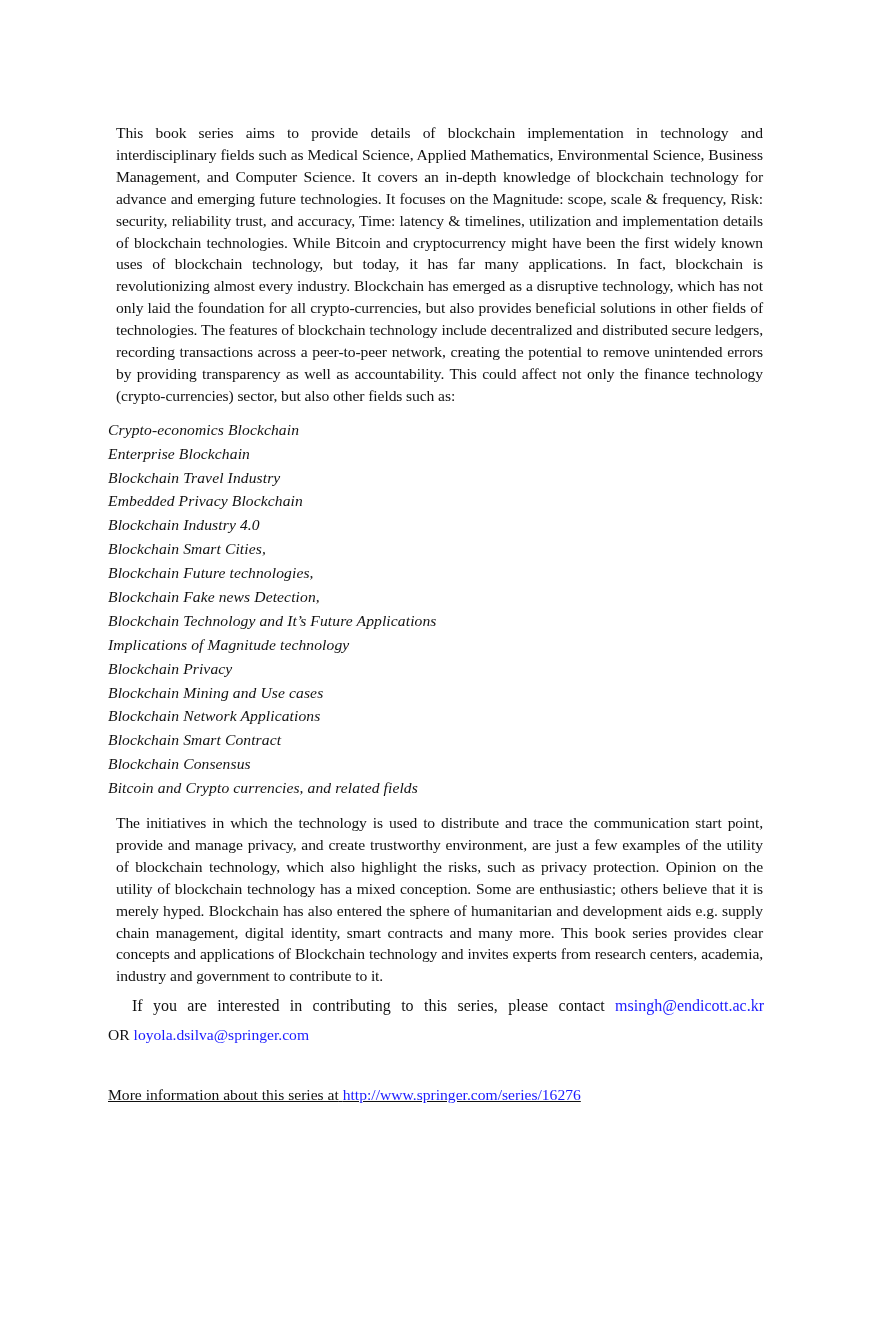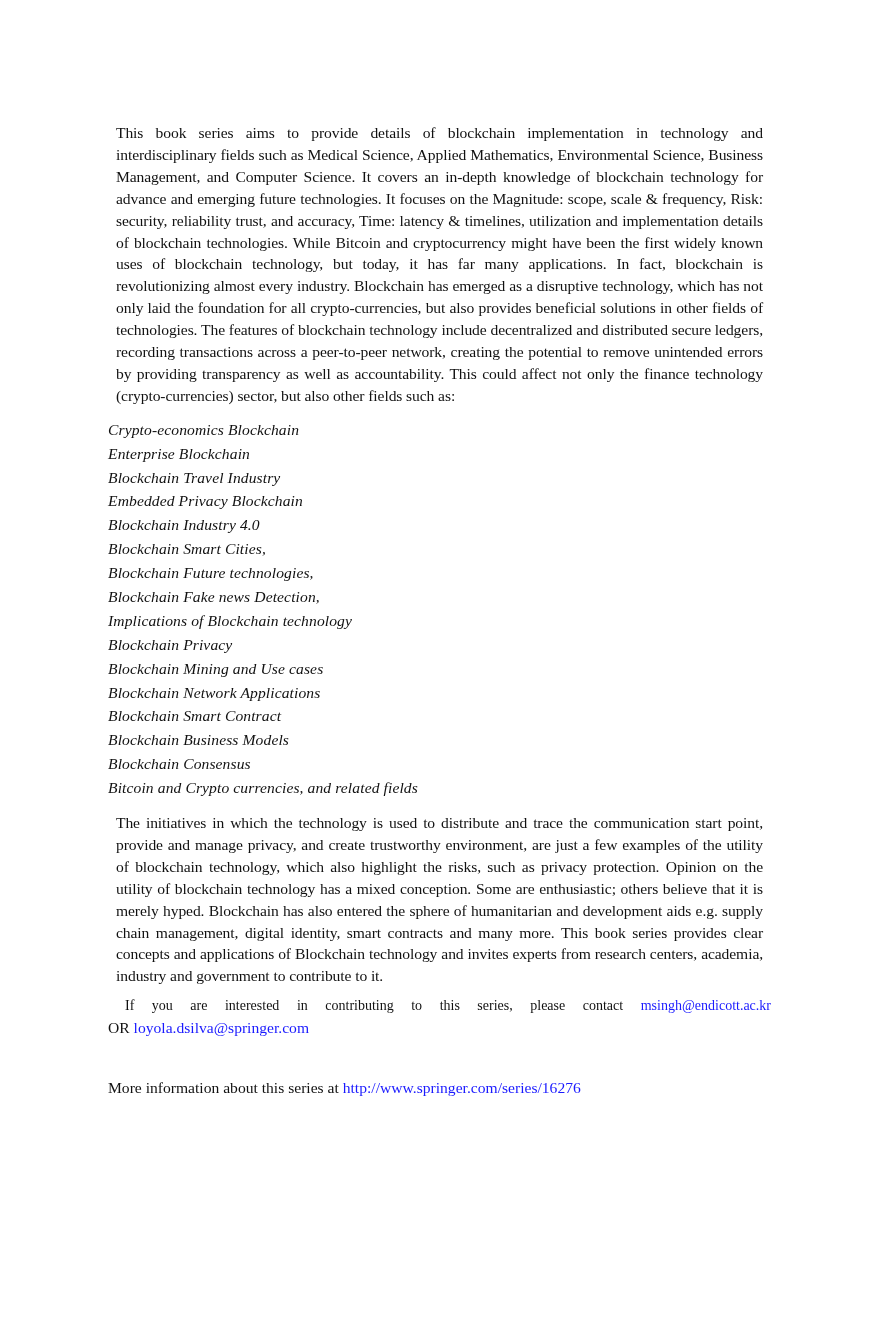--- a/index.html
+++ b/index.html
@@ -39,64 +39,65 @@
       line-height: 23.9px;
       height: 23.9px;
       white-space: nowrap;
       letter-spacing: 0.1px;
       font-style: italic;
     }
     .para-2 {
       margin-top: 12px;
     }
     .contact {
-      font-size: 14px;
+      font-size: 16px;
       line-height: 21.9px;
       text-align: justify;
       text-align-last: justify;
-      margin: 0;
+      margin: 7px;
       text-indent: 17px;
     }
     .contact-line2 {
       font-size: 15.6px;
       line-height: 21.9px;
       margin: 0;
     }
     .link {
       color: #1a1aff;
       text-decoration: none;
     }
     .more-info {
       font-size: 15.6px;
       line-height: 21.9px;
       margin: 38px 0 0 0;
+      text-decoration: underline;
     }
   </style>
 </head>
 <body>
 
 <div class="page">
 
   <p class="para para-1">This book series aims to provide details of blockchain implementation in technology and interdisciplinary fields such as Medical Science, Applied Mathematics, Environmental Science, Business Management, and Computer Science. It covers an in-depth knowledge of blockchain technology for advance and emerging future technologies. It focuses on the Magnitude: scope, scale &amp; frequency, Risk: security, reliability trust, and accuracy, Time: latency &amp; timelines, utilization and implementation details of blockchain technologies. While Bitcoin and cryptocurrency might have been the first widely known uses of blockchain technology, but today, it has far many applications. In fact, blockchain is revolutionizing almost every industry. Blockchain has emerged as a disruptive technology, which has not only laid the foundation for all crypto-currencies, but also provides beneficial solutions in other fields of technologies. The features of blockchain technology include decentralized and distributed secure ledgers, recording transactions across a peer-to-peer network, creating the potential to remove unintended errors by providing transparency as well as accountability. This could affect not only the finance technology (crypto-currencies) sector, but also other fields such as:</p>
 
   <ul class="field-list">
     <li>Crypto-economics Blockchain</li>
     <li>Enterprise Blockchain</li>
     <li>Blockchain Travel Industry</li>
     <li>Embedded Privacy Blockchain</li>
     <li>Blockchain Industry 4.0</li>
     <li>Blockchain Smart Cities,</li>
     <li>Blockchain Future technologies,</li>
     <li>Blockchain Fake news Detection,</li>
-    <li>Implications of Blockchain technology</li>
+    <li>Blockchain Technology and It’s Future Applications</li>
+    <li>Implications of Magnitude technology</li>
     <li>Blockchain Privacy</li>
     <li>Blockchain Mining and Use cases</li>
     <li>Blockchain Network Applications</li>
     <li>Blockchain Smart Contract</li>
-    <li>Blockchain Business Models</li>
     <li>Blockchain Consensus</li>
     <li>Bitcoin and Crypto currencies, and related fields</li>
   </ul>
 
   <p class="para para-2">The initiatives in which the technology is used to distribute and trace the communication start point, provide and manage privacy, and create trustworthy environment, are just a few examples of the utility of blockchain technology, which also highlight the risks, such as privacy protection. Opinion on the utility of blockchain technology has a mixed conception. Some are enthusiastic; others believe that it is merely hyped. Blockchain has also entered the sphere of humanitarian and development aids e.g. supply chain management, digital identity, smart contracts and many more. This book series provides clear concepts and applications of Blockchain technology and invites experts from research centers, academia, industry and government to contribute to it.</p>
 
   <p class="contact">
     <span>If you are interested in contributing to this series, please contact</span>
     <a class="link" href="#">msingh@endicott.ac.kr</a>
   </p>

